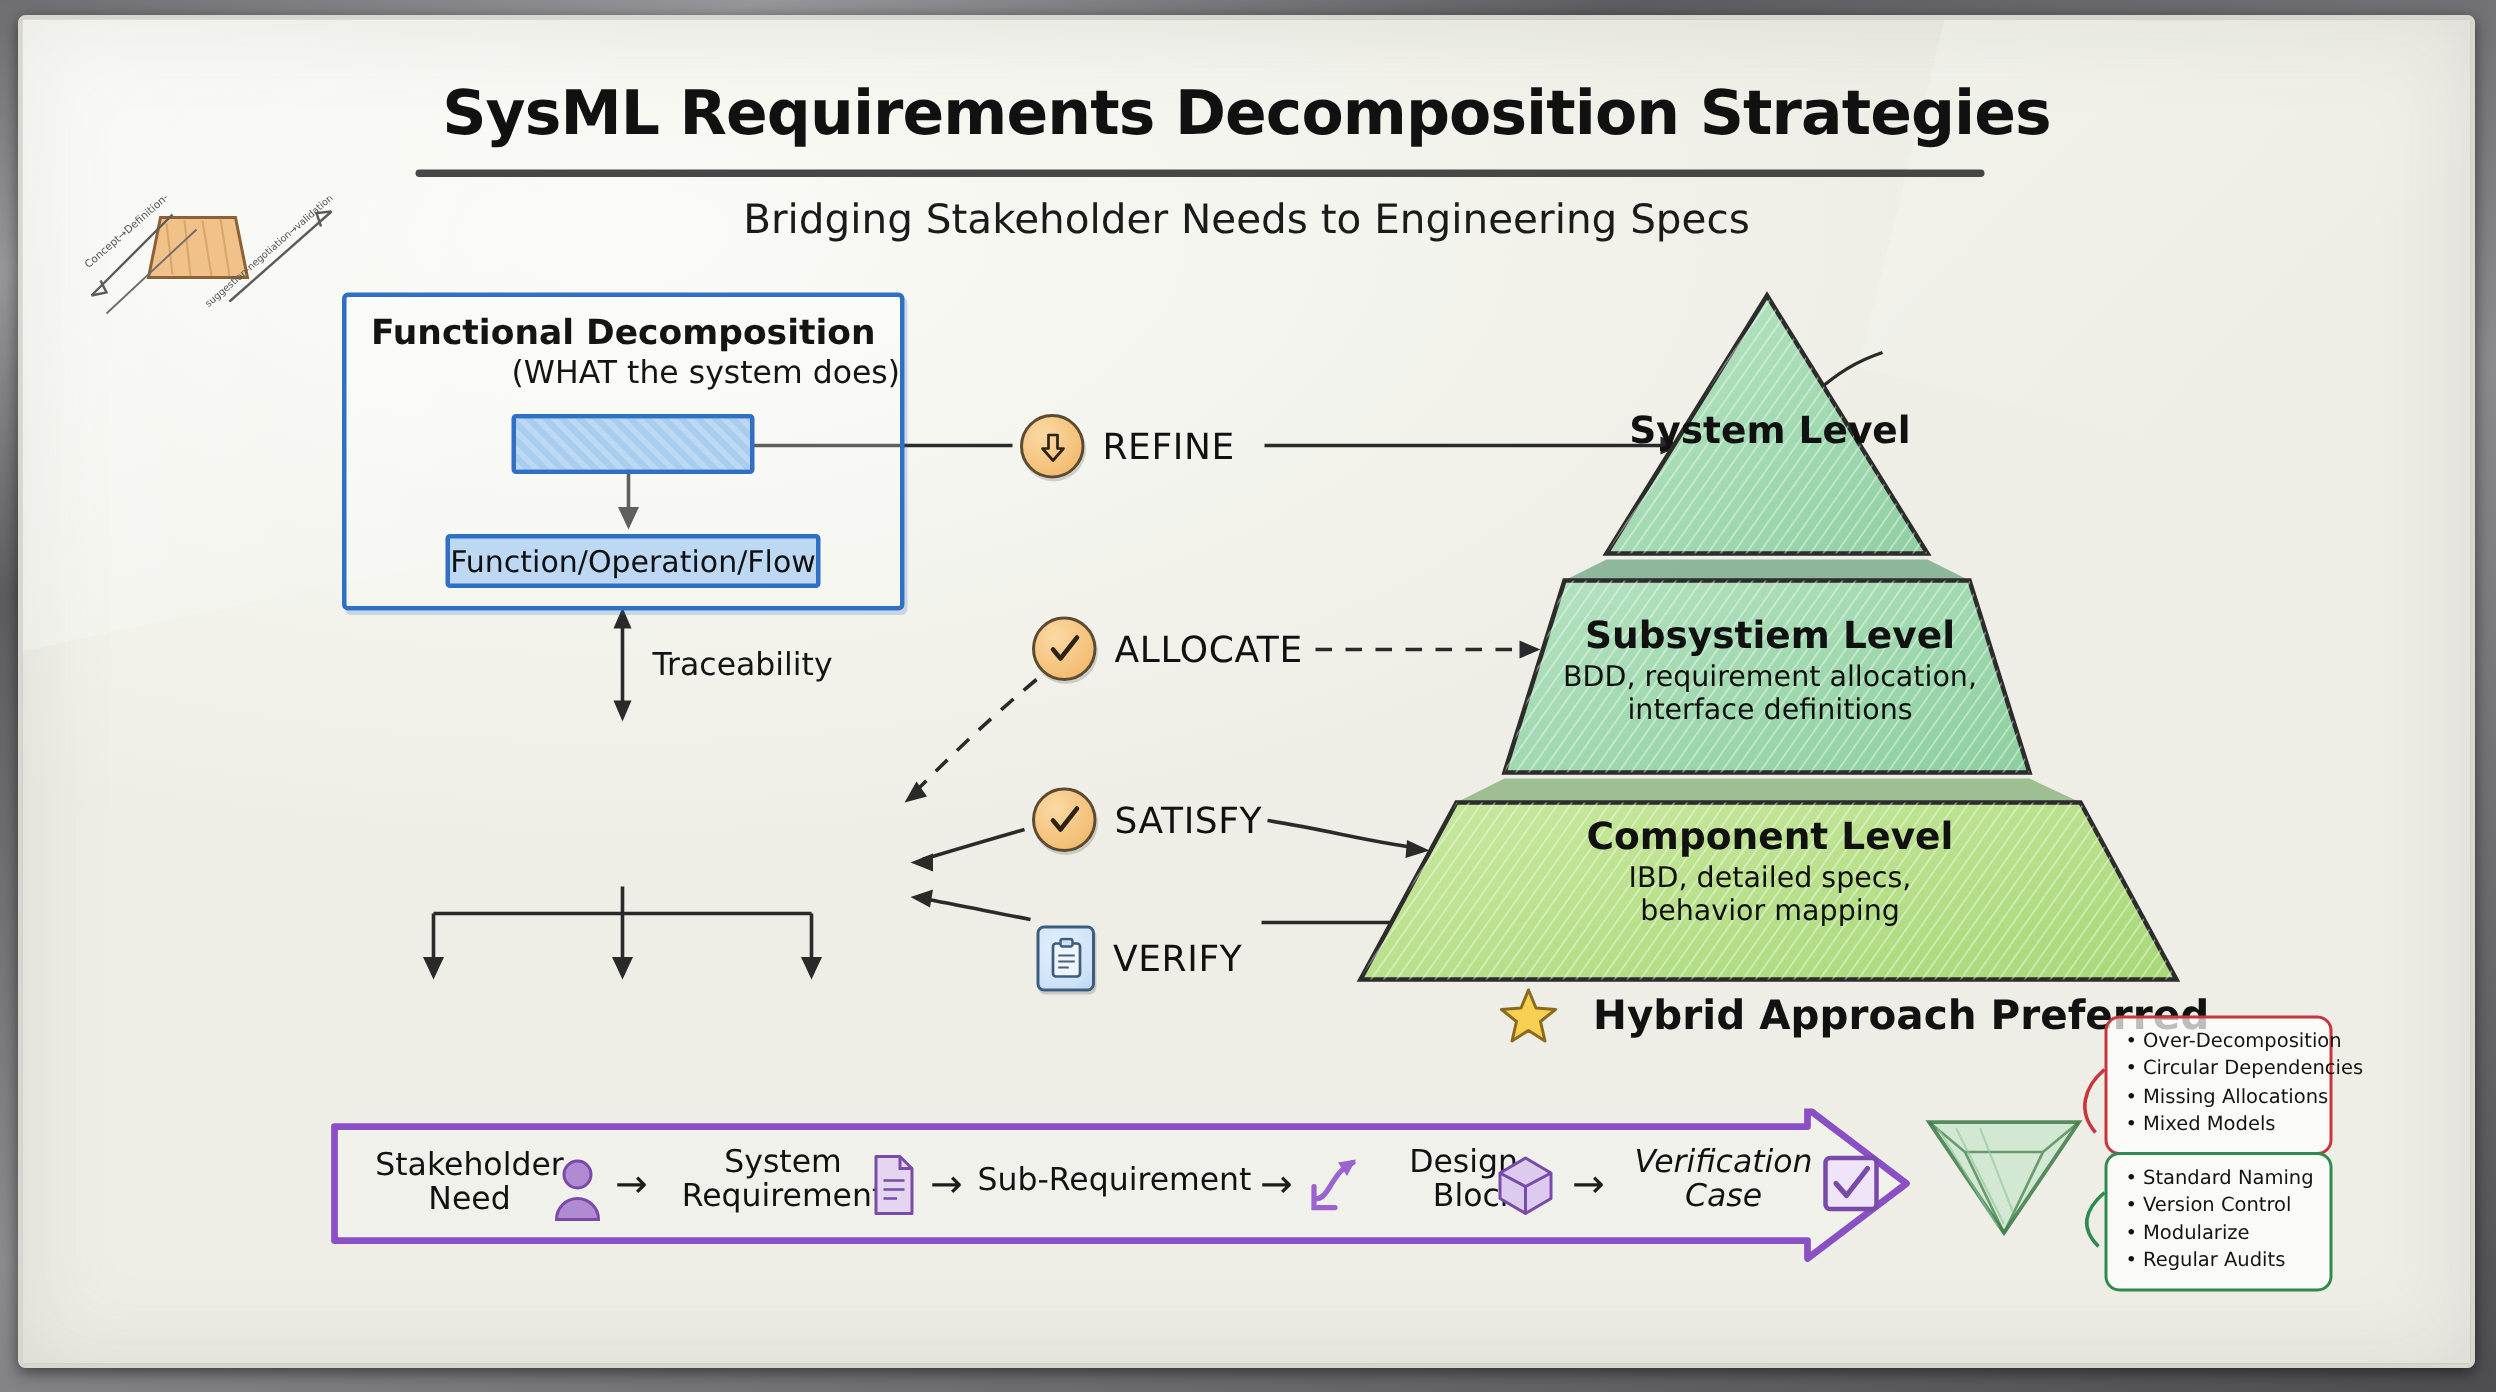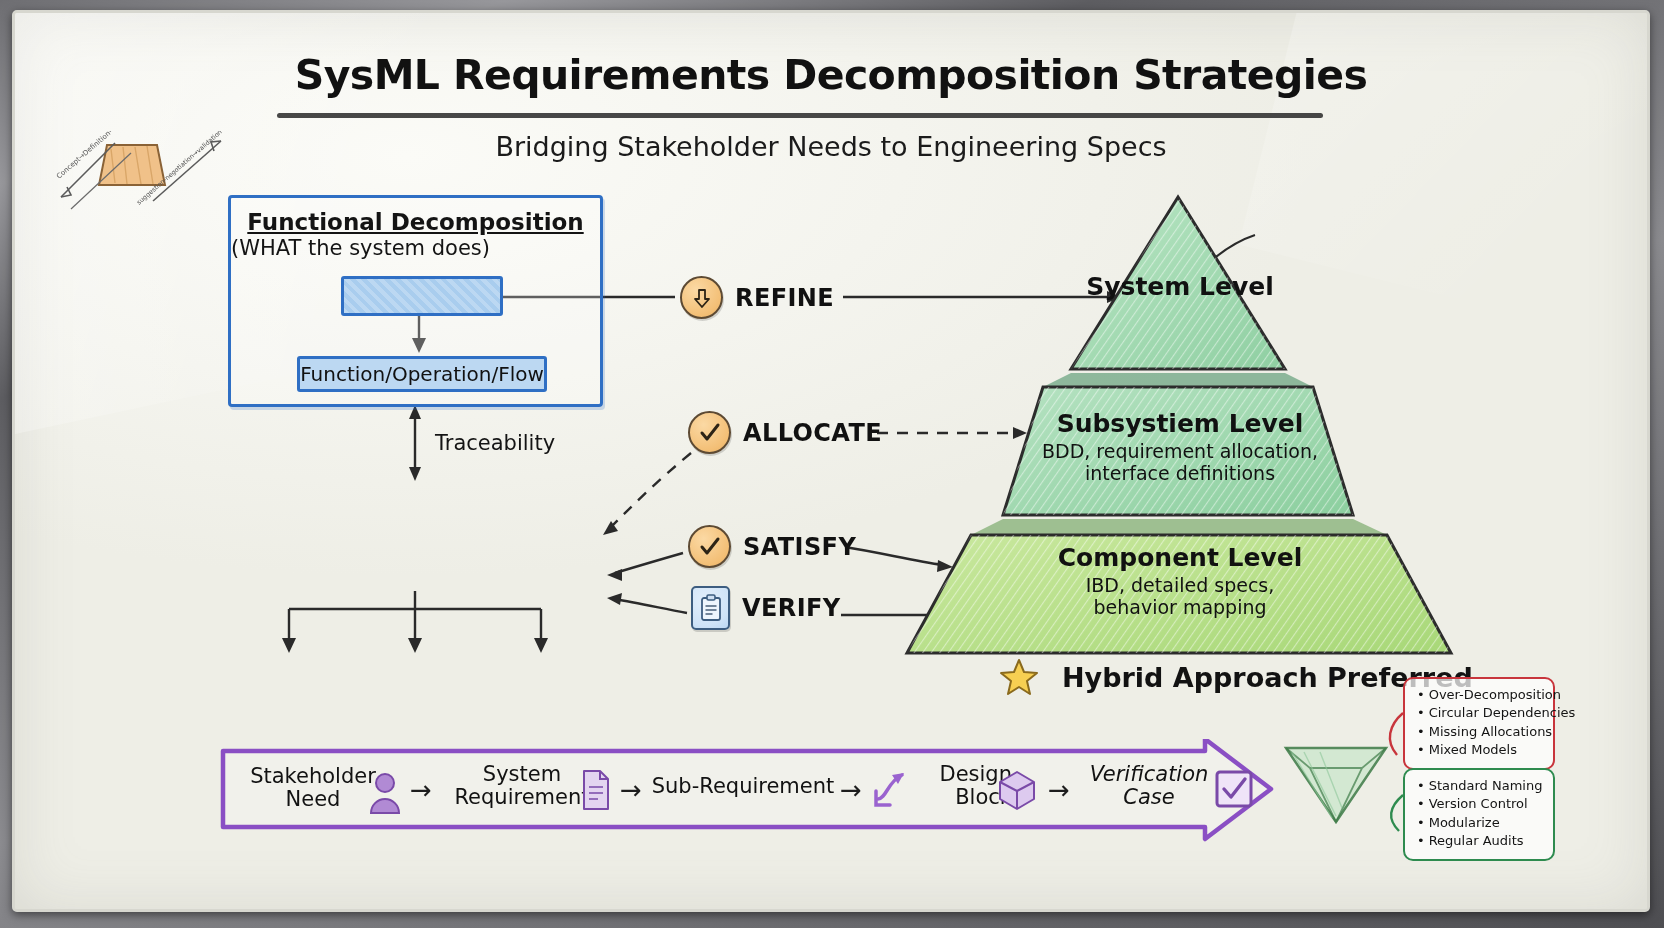--- a/index.html
+++ b/index.html
@@ -56,22 +56,22 @@
   #panel-functional {
     left:213px; top:182px; width:375px; height:212px;
     border:3px solid #2f6fc4; border-radius:4px;
     box-shadow: 2px 3px 0 rgba(47,111,196,.22);
   }
   #panel-structural {
     left:208px; top:466px; width:383px; height:222px;
     border:3px solid #2e8b4f; border-radius:4px;
     box-shadow: 2px 3px 0 rgba(46,139,79,.20);
   }
-  .panel-title { text-align:center; font-size:23px; font-weight:bold; margin-top:11px; color:#141414;text-decoration:underline;}
-  .panel-sub   { text-align:left; font-size:21px; margin-top:1px; color:#141414;}
+  .panel-title { text-align:center; font-size:23px; font-weight:bold; margin-top:11px; color:#141414;}
+  .panel-sub   { text-align:right; font-size:21px; margin-top:1px; color:#141414;}
 
   .node {
     position:absolute; border-radius:3px; text-align:center;
     font-size:19px; color:#111; display:flex; align-items:center; justify-content:center;
   }
   #fn-block {
     left:110px; top:78px; width:162px; height:40px;
     background:repeating-linear-gradient(45deg,#bcd8f2 0 4px,#a9cdee 4px 8px);
     border:3px solid #2f6fc4;
   }
@@ -88,36 +88,36 @@
     left:22px; top:157px; width:340px; height:38px;
     background:#bfe3c8; border:3px solid #2e8b4f; font-size:20px;
   }
 
   #traceability-label {
     position:absolute; left:420px; top:418px; font-size:21px; color:#141414;
   }
 
   
   .rel { position:absolute; display:flex; align-items:center; gap:12px; }
-  .rel-label { font-size:24px; font-weight:bold; letter-spacing:.4px; color:#111; }
+  .rel-label { font-size:24px; font-weight:normal; letter-spacing:.4px; color:#111; }
   .badge {
     width:43px; height:43px; border-radius:50%;
     background:radial-gradient(circle at 35% 30%, #fbd9a4, #f3bf76 70%, #e8ae60);
     border:2.5px solid #5d4a33;
     display:flex; align-items:center; justify-content:center;
     box-shadow:1px 2px 0 rgba(0,0,0,.15);
   }
   .badge.clip {
     background:radial-gradient(circle at 35% 30%, #e2eefb, #cfe3f7 70%, #bcd7f2);
     border:2.5px solid #3d5d80; border-radius:5px; width:39px; height:44px;
   }
   #rel-refine   { left:665px; top:263px; }
   #rel-allocate { left:673px; top:398px; }
   #rel-satisfy  { left:673px; top:512px; }
-  #rel-verify   { left:676px; top:573px;justify-content:space-between; }
+  #rel-verify   { left:676px; top:604px;justify-content:space-between; }
 
   
   #pyramid { position:absolute; left:880px; top:178px; width:570px; height:470px; }
   .pyr-text { position:absolute; width:100%; text-align:center; color:#111; }
   .pyr-title { font-size:25px; font-weight:bold; }
   .pyr-desc  { font-size:19px; line-height:1.18; margin-top:2px; }
 
   #callout-system {
     position:absolute; left:1247px; top:210px; font-size:19px; line-height:1.28; color:#131313;
   }

